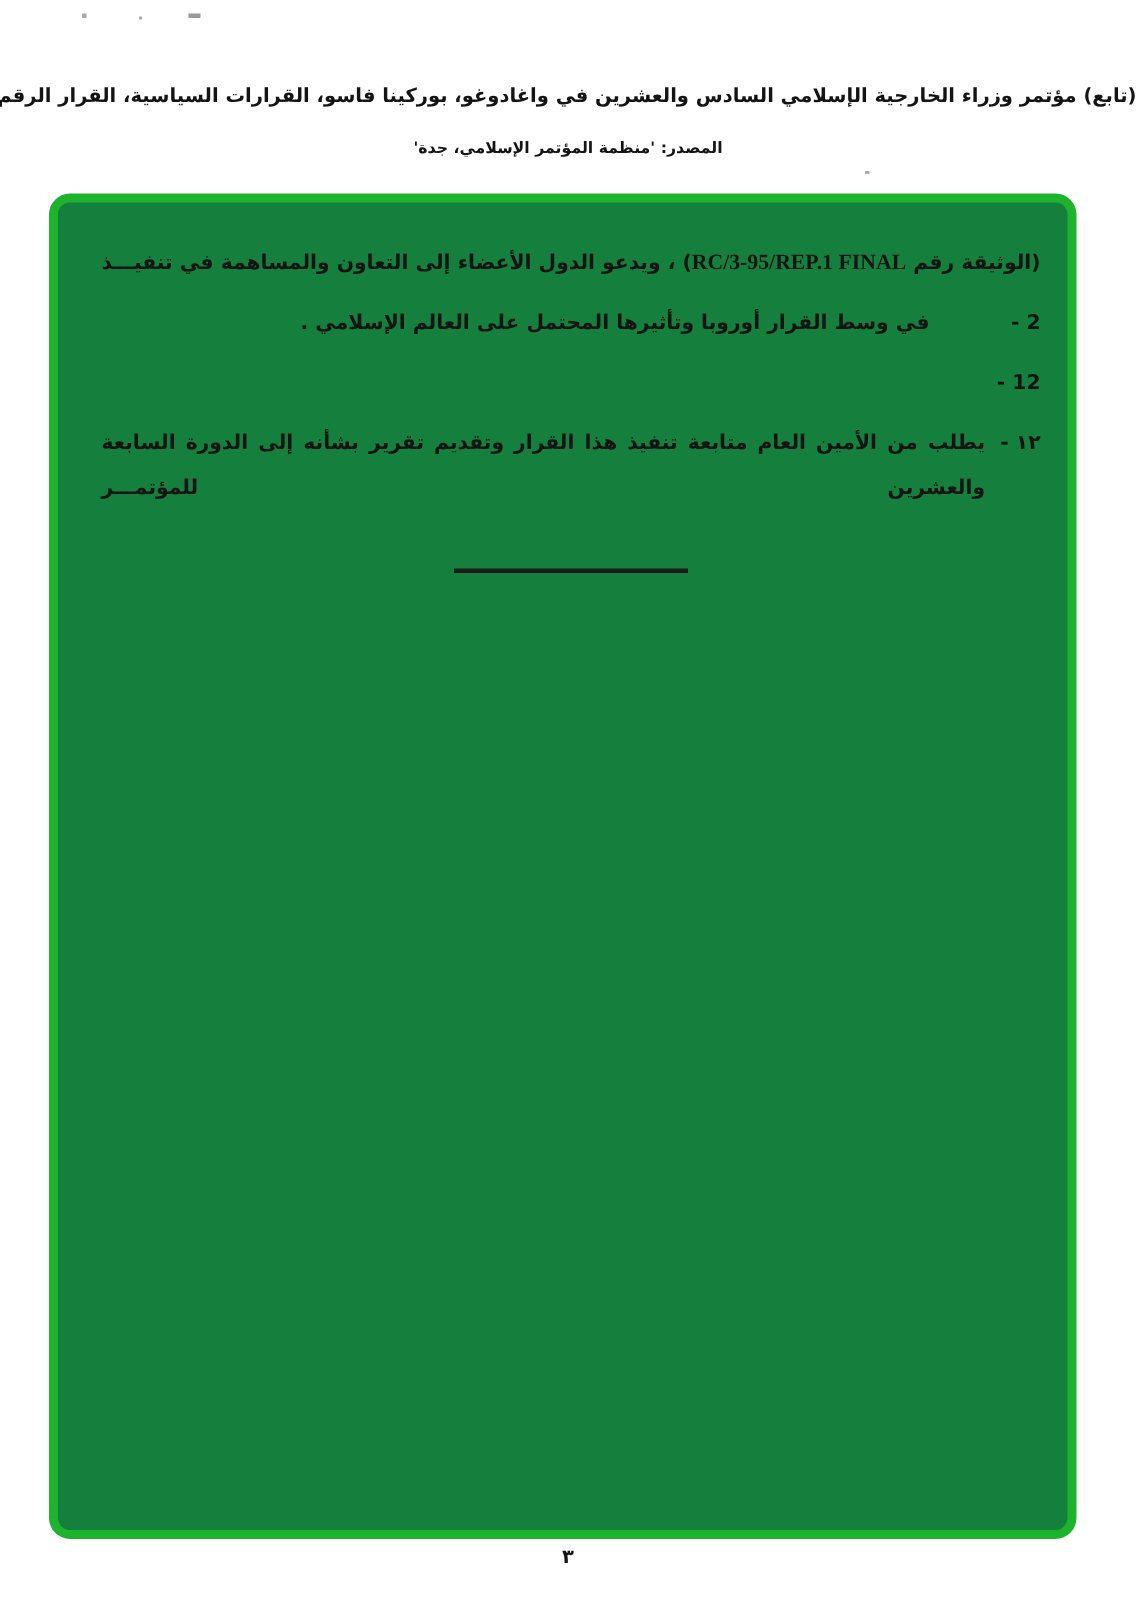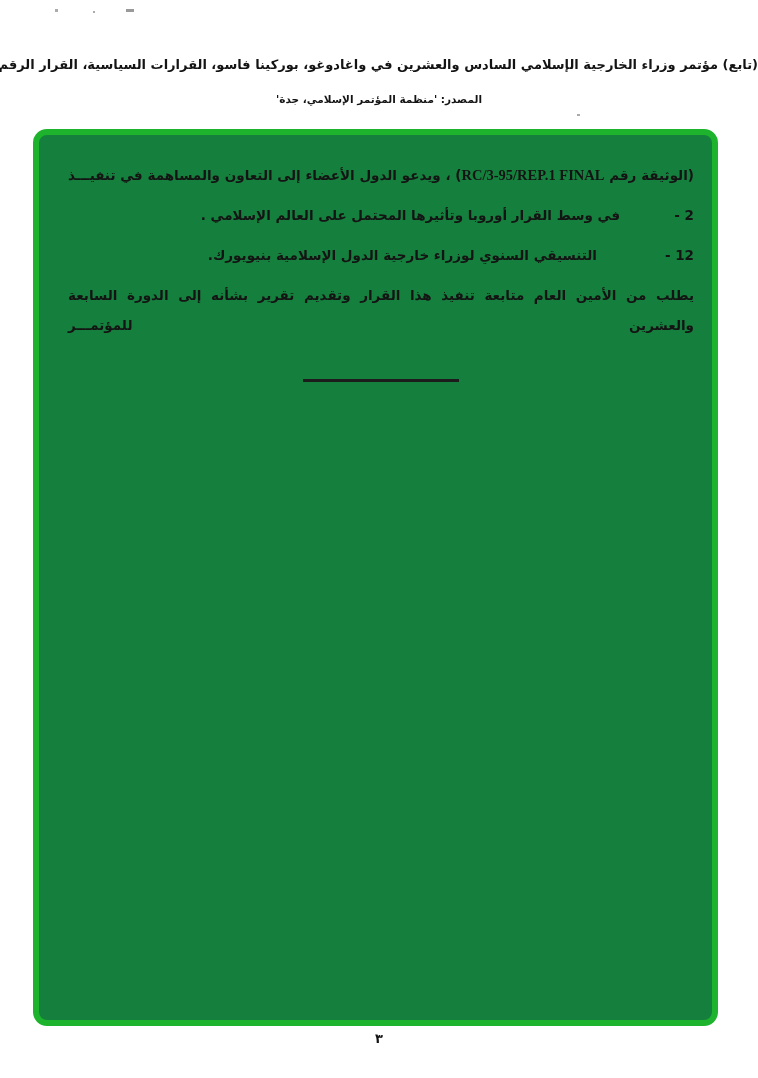--- a/index.html
+++ b/index.html
@@ -84,25 +84,25 @@
     <div class="item item-10">
       <div class="item-number">2 -</div>
       <div class="item-body para">
         <div class="line-cont">في وسط القرار أوروبا وتأثيرها المحتمل على العالم الإسلامي .</div>
       </div>
     </div>
 
     <div class="item item-11">
       <div class="item-number">12 -</div>
       <div class="item-body para">
-        <div class="line-cont">التنسيقي السنوي لوزراء خارجية الدول الإسلامية بنيويورك.</div>
       </div>
     </div>
 
     <div class="item item-12">
+      <div class="item-number">١٢ -</div>
       <div class="item-body para">
         <div class="line-just">يطلب من الأمين العام متابعة تنفيذ هذا القرار وتقديم تقرير بشأنه إلى الدورة السابعة والعشرين للمؤتمـــر</div>
       </div>
     </div>
 
     <div class="separator"></div>
 
   </div>
 </div>
 

